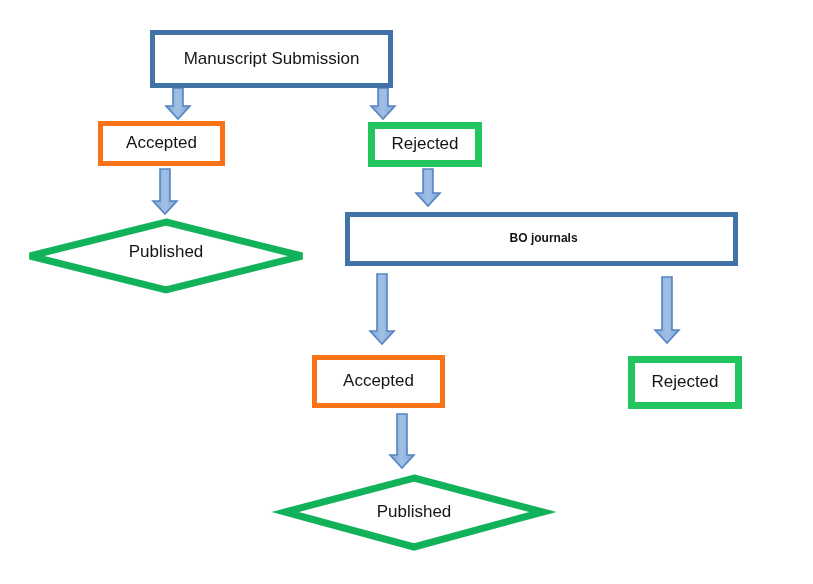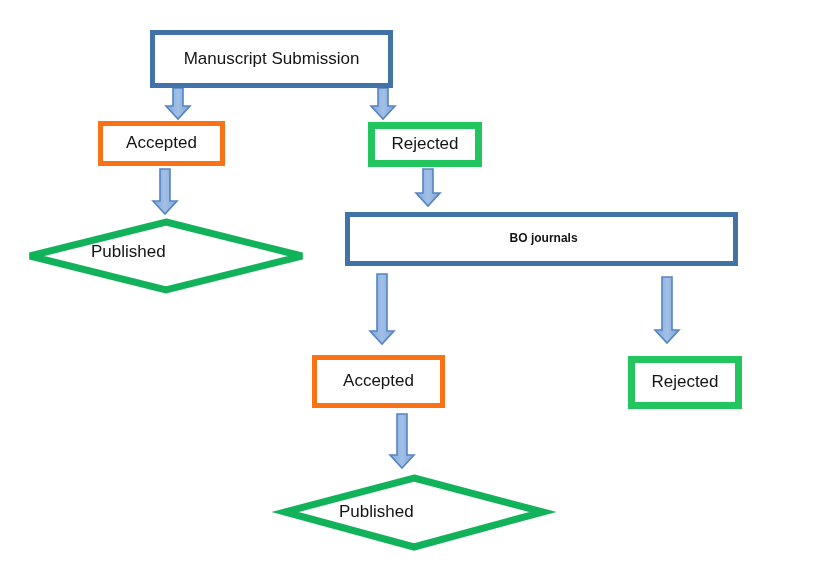--- a/index.html
+++ b/index.html
@@ -30,21 +30,21 @@
     font-size: 17px;
     line-height: 1.1;
     white-space: nowrap;
   }
   .border-blue  { border: 5px solid #4173a6; }
   .border-green { border: 5px solid #f97316; }
   .border-red   { border: 7px solid #22c55e; }
   .diamond-label {
     position: absolute;
     width: 150px;
-    text-align: left;
+    text-align: center;
     font-size: 17px;
     white-space: nowrap;
   }
   .label-sub { font-size: 12px; margin-left: 0.35em; font-weight: bold; }
   .arrow { fill: url(#arrowGrad); stroke: #5584c1; stroke-width: 1.6; }
   .diamond { fill: #ffffff; stroke: #12b25b; stroke-width: 7; stroke-linejoin: miter; }
 </style>
 </head>
 <body>
 

